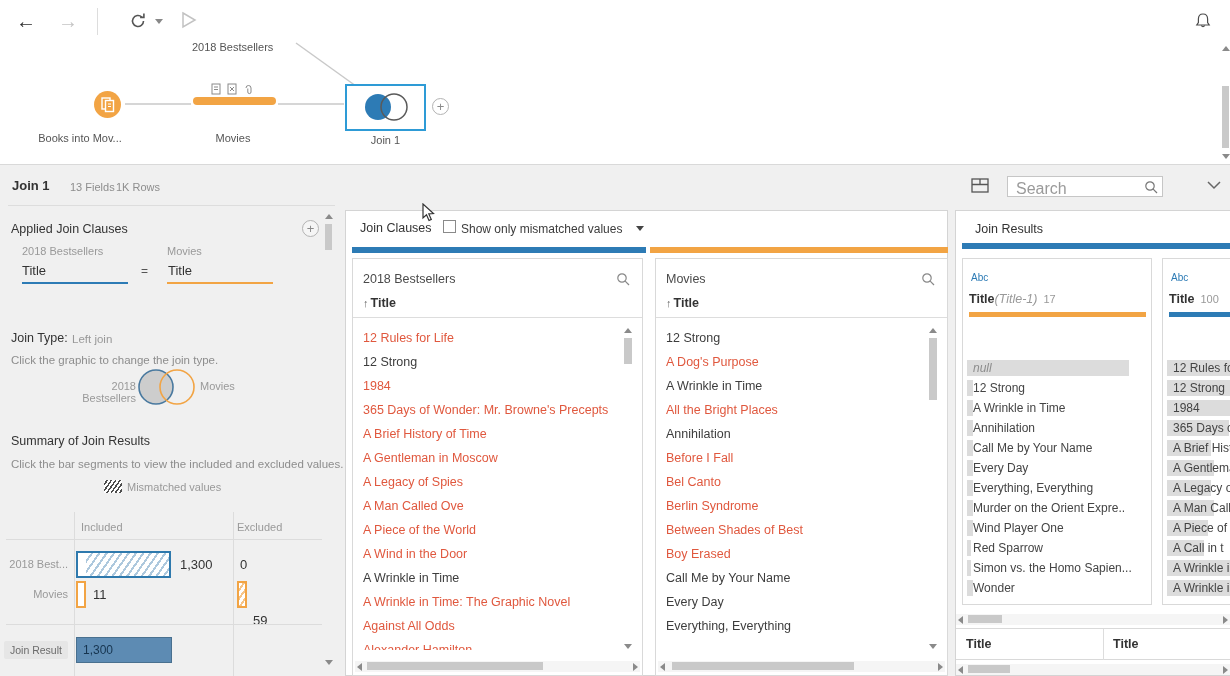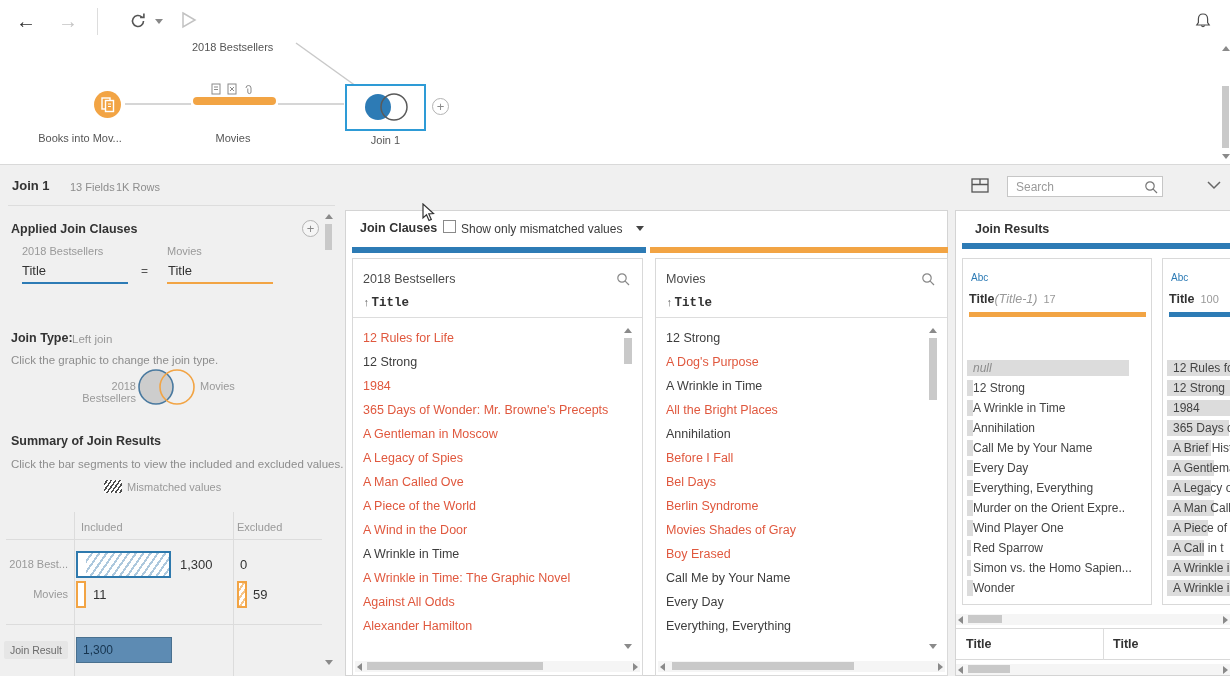--- a/index.html
+++ b/index.html
@@ -28,24 +28,24 @@
   .up{border-left:4px solid transparent;border-right:4px solid transparent;border-bottom:5px solid #8a8a8a;}
   .down{border-left:4px solid transparent;border-right:4px solid transparent;border-top:5px solid #8a8a8a;}
   .left-a{border-top:4px solid transparent;border-bottom:4px solid transparent;border-right:5px solid #8a8a8a;}
   .right-a{border-top:4px solid transparent;border-bottom:4px solid transparent;border-left:5px solid #8a8a8a;}
 
   
   .bottom-region{left:0;top:164px;width:1230px;height:512px;background:#f0f0f0;border-top:1px solid #d9d9d9;box-sizing:border-box;}
   .hdr-title{left:12px;top:178px;font-size:13px;font-weight:bold;color:#333;}
   .hdr-meta{top:181px;font-size:11px;color:#8d8d8d;}
   .search-box{left:1007px;top:176px;width:156px;height:21px;background:#fff;border:1px solid #c6c6c6;box-sizing:border-box;}
-  .search-ph{left:8px;top:3px;font-size:12px;color:#9a9a9a;}
+  .search-ph{left:8px;top:3px;font-size:16px;color:#9a9a9a;}
 
   
-  .sec-title{font-size:12.5px;font-weight:bold;color:#333;}
+  .sec-title{font-size:12.5px;font-weight:normal;color:#333;}
   .sub{font-size:11px;color:#999;}
   .hint{font-size:11.5px;color:#8d8d8d;}
   .field-val{font-size:13px;color:#333;}
   .u-blue{background:#2d7bb5;height:2px;}
   .u-orange{background:#f2a444;height:2px;}
   .lp-scroll{left:324px;top:210px;width:9px;height:458px;}
   .hatch-blue{background:repeating-linear-gradient(125deg,#fff 0 4px,#adc8dd 4px 6px);}
   .hatch-orange{background:repeating-linear-gradient(125deg,#fff 0 3px,#f6c488 3px 5px);}
   .hatch-dark{background:repeating-linear-gradient(125deg,#fff 0 2px,#4d4d4d 2px 3.5px);}
   .tbl-line{background:#dcdcdc;}
@@ -53,21 +53,21 @@
   .jr-chip{left:4px;top:641px;width:64px;height:18px;background:#e6e6e6;border-radius:2px;
            font-size:10.5px;color:#6b6b6b;text-align:center;line-height:18px;}
 
   
   .mid-card{left:345px;top:210px;width:603px;height:466px;background:#fff;border:1px solid #d4d4d4;box-sizing:border-box;}
   .right-card{left:955px;top:210px;width:275px;height:466px;background:#fff;border:1px solid #d4d4d4;border-right:none;box-sizing:border-box;}
   .band{height:6px;}
   .band.blue{background:#2d7bb5;} .band.orange{background:#f2a444;}
   .list-card{background:#fff;border:1px solid #d9d9d9;box-sizing:border-box;}
   .lc-source{font-size:12.5px;color:#4a4a4a;}
-  .lc-sort{font-size:12.5px;font-weight:bold;color:#333;font-family:Liberation Mono, monospace;}
+  .lc-sort{font-size:12.5px;font-weight:bold;color:#333;}
   .lc-sort .arr{font-weight:normal;color:#666;font-size:11px;margin-right:2px;}
   .lc-items{overflow:hidden;}
   .lc-item{height:24px;line-height:24px;padding-left:10px;font-size:12.5px;color:#3d3d3d;white-space:nowrap;}
   .lc-item.mismatch{color:#e0583e;}
   .checkbox{width:13px;height:13px;border:1px solid #8a8a8a;background:#fff;box-sizing:border-box;}
 
   
   .jr-type{font-size:10px;color:#2d7bb5;}
   .jr-field{font-size:12.5px;font-weight:bold;color:#333;}
   .jr-alias{font-weight:normal;font-style:italic;color:#999;}
@@ -217,21 +217,21 @@
 <div class="abs" style="left:76px;top:551px;width:95px;height:27px;border:2px solid #2e79ad;background:#fff;box-sizing:border-box;">
   <div class="abs hatch-blue" style="left:8px;top:0;right:0;bottom:0;"></div>
 </div>
 <div class="abs bar-num" style="left:180px;top:557px;">1,300</div>
 <div class="abs bar-num" style="left:240px;top:557px;">0</div>
 
 <div class="abs sub" style="left:0px;top:588px;width:68px;text-align:right;">Movies</div>
 <div class="abs" style="left:76px;top:581px;width:10px;height:27px;border:2px solid #f2a444;background:#fff;box-sizing:border-box;"></div>
 <div class="abs bar-num" style="left:93px;top:587px;">11</div>
 <div class="abs hatch-orange" style="left:237px;top:581px;width:10px;height:27px;border:2px solid #f2a444;box-sizing:border-box;"></div>
-<div class="abs bar-num" style="left:253px;top:587px;text-align:right;">59</div>
+<div class="abs bar-num" style="left:253px;top:613px;text-align:right;">59</div>
 
 <div class="abs tbl-line" style="left:6px;top:624px;width:316px;height:1px;"></div>
 <div class="abs jr-chip">Join Result</div>
 <div class="abs" style="left:76px;top:637px;width:96px;height:26px;background:#5d8bb3;border:1px solid #49708f;box-sizing:border-box;font-size:12px;color:#16344f;line-height:24px;padding-left:6px;">1,300</div>
 
 <div class="abs lp-scroll">
   <div class="abs sb-arrow up" style="left:1px;top:4px;"></div>
   <div class="abs sb-thumb" style="left:1px;top:14px;width:7px;height:26px;"></div>
   <div class="abs sb-arrow down" style="left:1px;top:450px;"></div>
 </div>
@@ -256,20 +256,21 @@
   <div class="abs lc-items" style="left:0;top:67px;width:268px;height:324px;">
 
       <div class="lc-item mismatch">12 Rules for Life</div>
 
       <div class="lc-item">12 Strong</div>
 
       <div class="lc-item mismatch">1984</div>
 
       <div class="lc-item mismatch">365 Days of Wonder: Mr. Browne's Precepts</div>
 
+      <div class="lc-item mismatch">A Brief History of Time</div>
 
       <div class="lc-item mismatch">A Gentleman in Moscow</div>
 
       <div class="lc-item mismatch">A Legacy of Spies</div>
 
       <div class="lc-item mismatch">A Man Called Ove</div>
 
       <div class="lc-item mismatch">A Piece of the World</div>
 
       <div class="lc-item mismatch">A Wind in the Door</div>
@@ -310,25 +311,25 @@
       <div class="lc-item mismatch">A Dog's Purpose</div>
 
       <div class="lc-item">A Wrinkle in Time</div>
 
       <div class="lc-item mismatch">All the Bright Places</div>
 
       <div class="lc-item">Annihilation</div>
 
       <div class="lc-item mismatch">Before I Fall</div>
 
-      <div class="lc-item mismatch">Bel Days</div>
+      <div class="lc-item mismatch">Bel Canto</div>
 
       <div class="lc-item mismatch">Berlin Syndrome</div>
 
-      <div class="lc-item mismatch">Movies Shades of Gray</div>
+      <div class="lc-item mismatch">Between Shades of Best</div>
 
       <div class="lc-item mismatch">Boy Erased</div>
 
       <div class="lc-item">Call Me by Your Name</div>
 
 
       <div class="lc-item">Every Day</div>
 
       <div class="lc-item">Everything, Everything</div>
 

